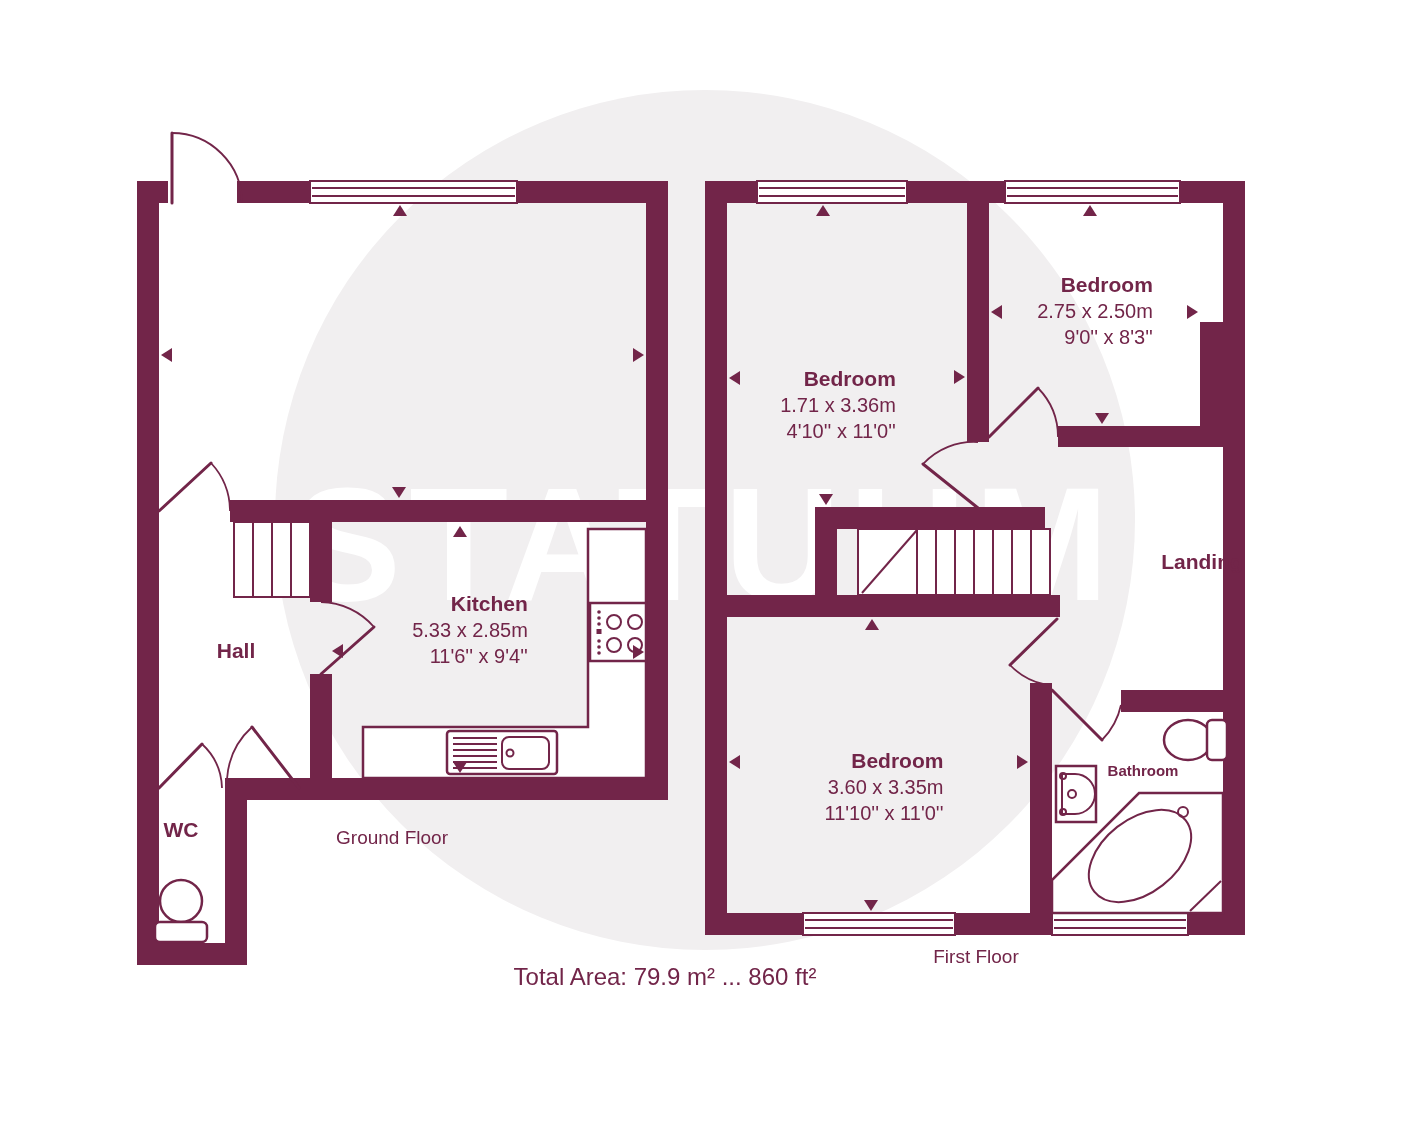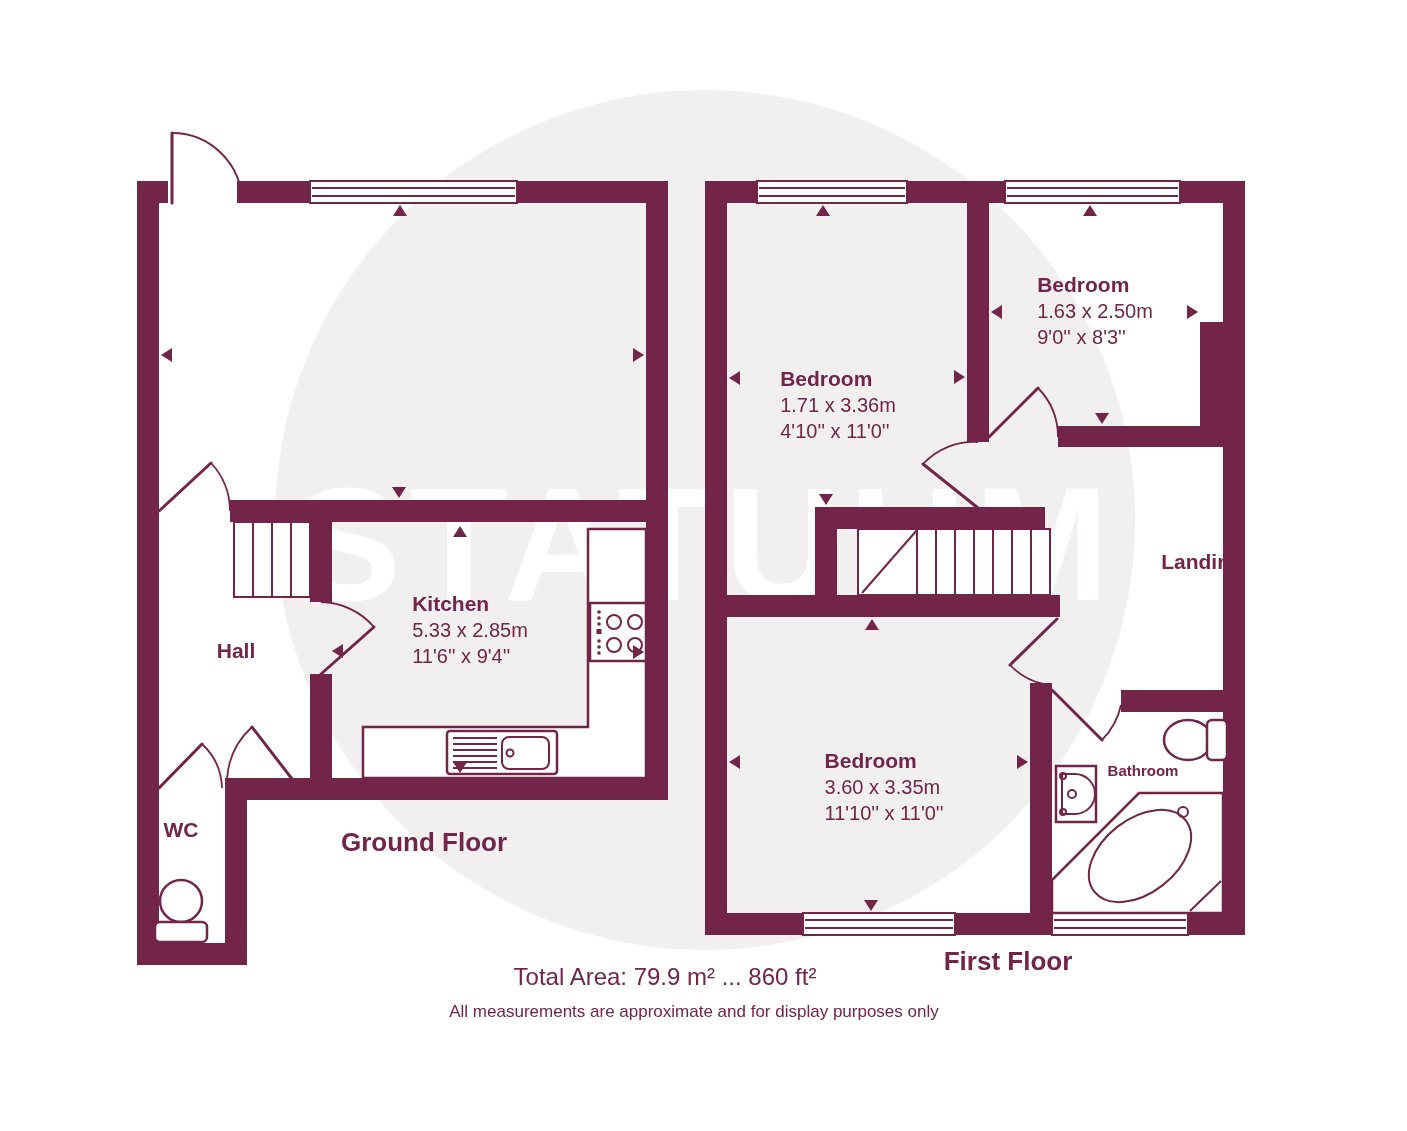--- a/index.html
+++ b/index.html
@@ -13,27 +13,27 @@
   .arc{stroke:var(--wall,#722549);stroke-width:1.8;fill:none;}
   .fix{fill:#fff;stroke:var(--wall,#722549);stroke-width:2.5;}
   .fixline{fill:none;stroke:var(--wall,#722549);stroke-width:2;}
   .dot{fill:var(--wall,#722549);}
   .arrow{fill:var(--wall,#722549);}
   .stairs{fill:#fff;stroke:var(--wall,#722549);stroke-width:2;}
   .tread{stroke:var(--wall,#722549);stroke-width:2;}
   .wm-circle{fill:var(--circle,#f1eff0);}
   .wm-text{fill:#ffffff;font-family:"Liberation Sans",sans-serif;font-weight:700;
            font-size:162px;letter-spacing:8px;}
-  .room-label{position:absolute;transform:translateX(-50%);text-align:left;
+  .room-label{position:absolute;transform:translateX(-50%);text-align:right;
               color:var(--text,#722549);white-space:nowrap;}
   .room-name{display:block;font-weight:700;font-size:21px;line-height:26px;}
   .room-name.small{font-size:15px;line-height:18px;}
   .room-dim{display:block;font-size:20px;line-height:26px;}
   .floor-label{position:absolute;transform:translateX(-50%);color:var(--text,#722549);
-               font-weight:700;font-size:26px;white-space:nowrap;margin-left:32px;}
+               font-weight:400;font-size:19px;white-space:nowrap;}
   .total-area{position:absolute;transform:translateX(-50%);color:var(--text,#722549);
               font-size:24px;white-space:nowrap;}
   .disclaimer{position:absolute;transform:translateX(-50%);color:var(--text,#722549);
               font-size:17px;white-space:nowrap;}
 </style>
 </head>
 <body>
 
 <div class="stage">
 
@@ -262,21 +262,21 @@
   <div class="floor-label" style="left:392px;top:827px">Ground Floor</div>
 
   <div class="room-label" style="left:838px;top:366px">
     <span class="room-name">Bedroom</span>
     <span class="room-dim">1.71 x 3.36m</span>
     <span class="room-dim">4'10'' x 11'0''</span>
   </div>
 
   <div class="room-label" style="left:1095px;top:272px">
     <span class="room-name">Bedroom</span>
-    <span class="room-dim">1.63 x 2.50m</span>
+    <span class="room-dim">2.75 x 2.50m</span>
     <span class="room-dim">9'0'' x 8'3''</span>
   </div>
 
   <div class="room-label" style="left:884px;top:748px">
     <span class="room-name">Bedroom</span>
     <span class="room-dim">3.60 x 3.35m</span>
     <span class="room-dim">11'10'' x 11'0''</span>
   </div>
 
   <div class="room-label" style="left:1202px;top:549px">
@@ -284,15 +284,14 @@
   </div>
 
   <div class="room-label" style="left:1143px;top:762px">
     <span class="room-name small">Bathroom</span>
   </div>
 
   <div class="floor-label" style="left:976px;top:946px">First Floor</div>
 
   <div class="total-area" style="left:665px;top:963px">Total Area: 79.9 m² ... 860 ft²</div>
 
-  <div class="disclaimer" style="left:694px;top:1002px">All measurements are approximate and for display purposes only</div>
 
 </div>
 
 </body></html>

